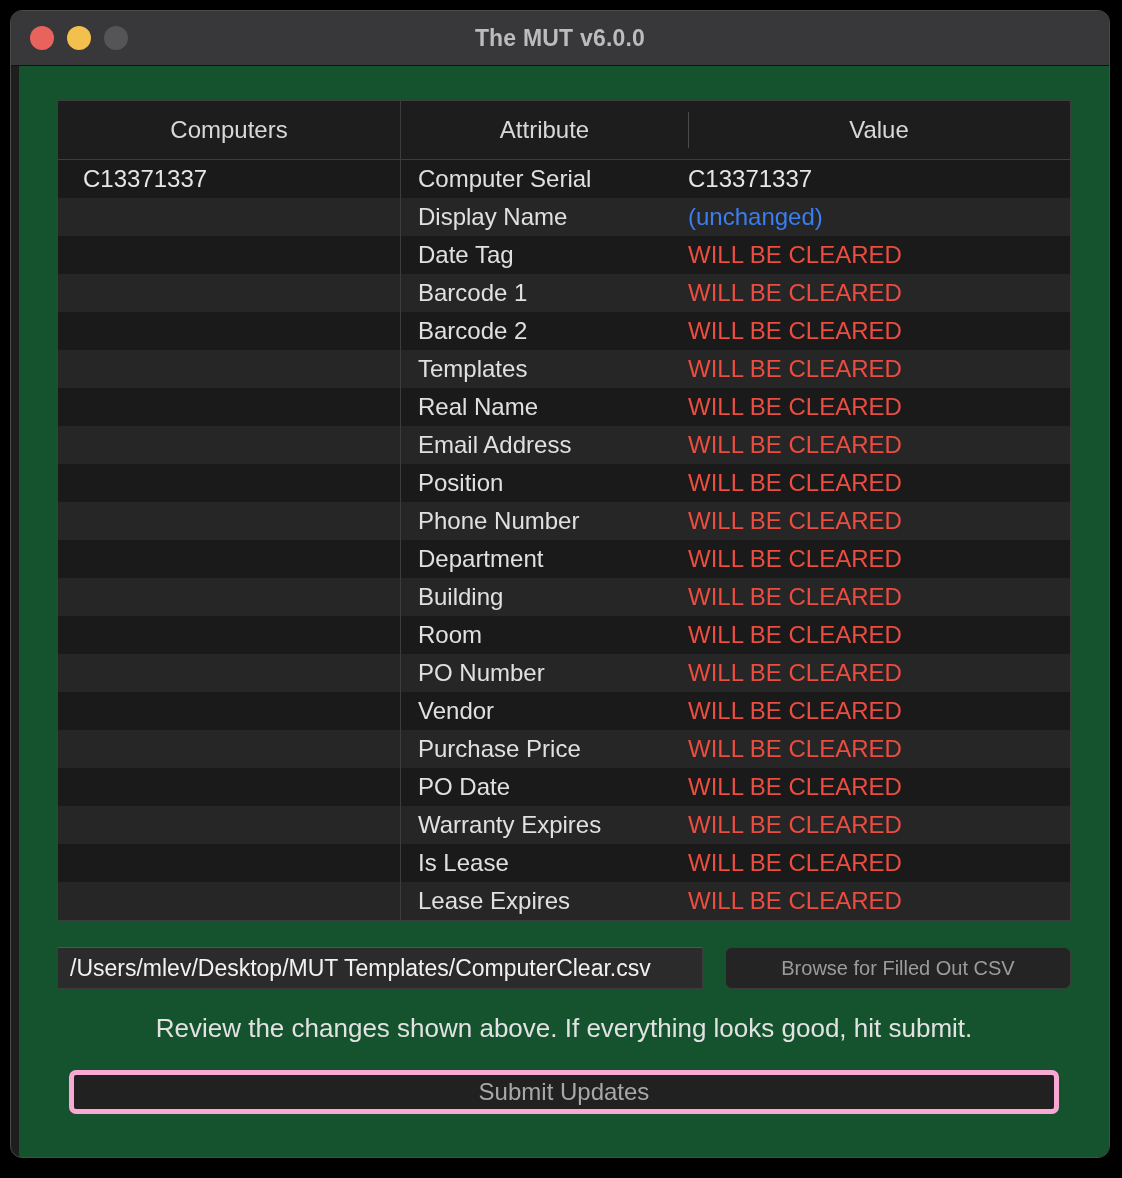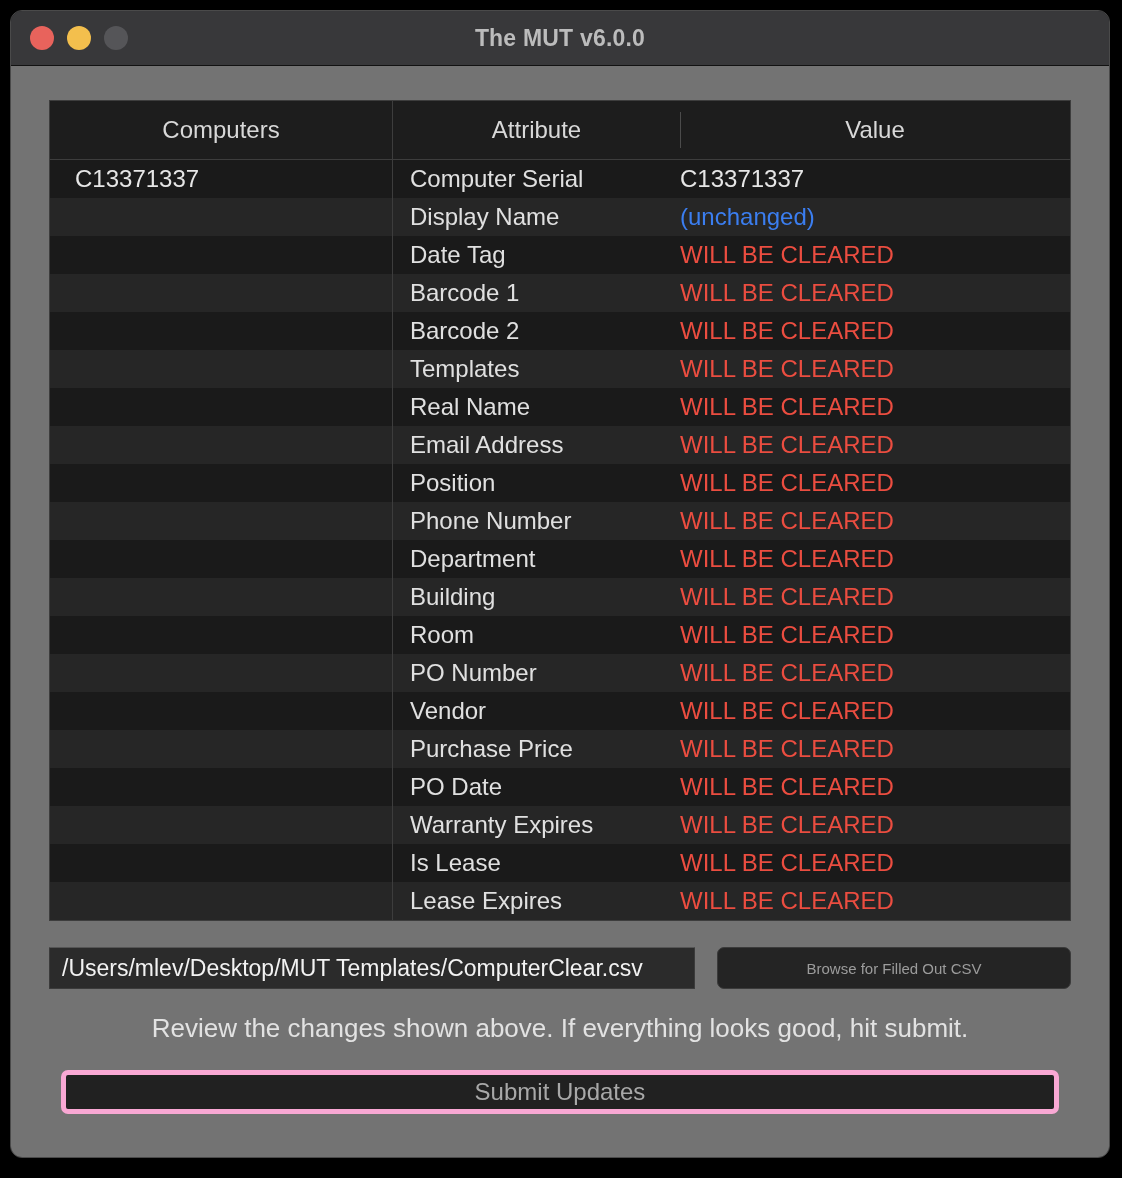--- a/index.html
+++ b/index.html
@@ -61,25 +61,26 @@
     font-size: 23px;
     font-weight: bold;
     color: #bcbcbc;
     letter-spacing: 0.2px;
     pointer-events: none;
   }
 
   
   .body {
     flex: 1 1 auto;
-    background: #737373;
+    background: #14532d;
     padding: 34px 38px 0 38px;
     box-sizing: border-box;
     display: flex;
     flex-direction: column;
+    margin-left: 8px;
   }
 
   
   .table {
     border: 1px solid #3d3d3d;
     box-sizing: border-box;
     background: #1a1a1a;
   }
   .thead {
     display: flex;
@@ -171,21 +172,21 @@
   .browse-btn {
     flex: 1 1 auto;
     margin-left: 22px;
     height: 42px;
     box-sizing: border-box;
     background: #242424;
     border: 1px solid #3b3b3b;
     border-radius: 7px;
     color: #9c9c9c;
     font-family: "Liberation Sans", sans-serif;
-    font-size: 15px;
+    font-size: 20px;
     cursor: default;
   }
 
   
   .instruction {
     margin-top: 24px;
     font-size: 26px;
     color: #e2e2e2;
     text-align: center;
     white-space: nowrap;

